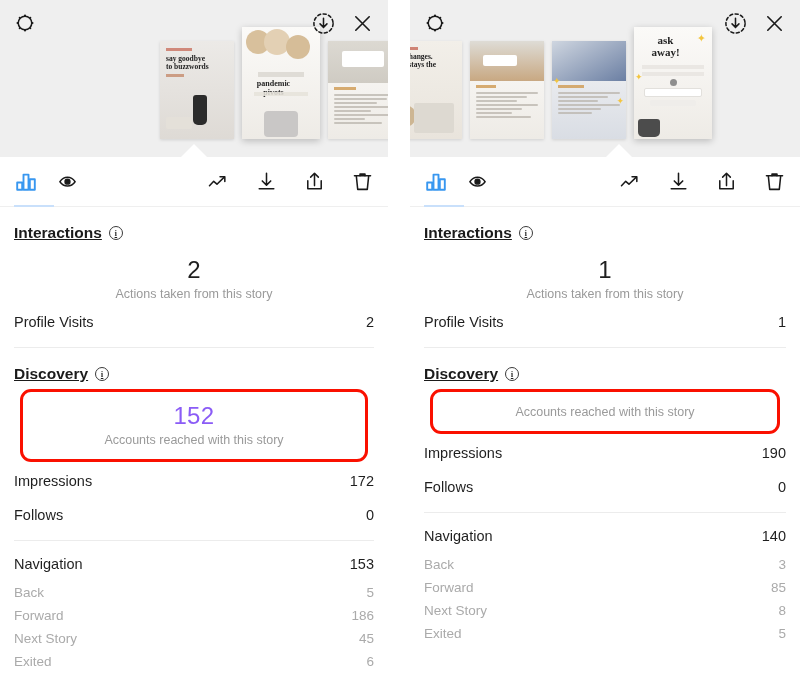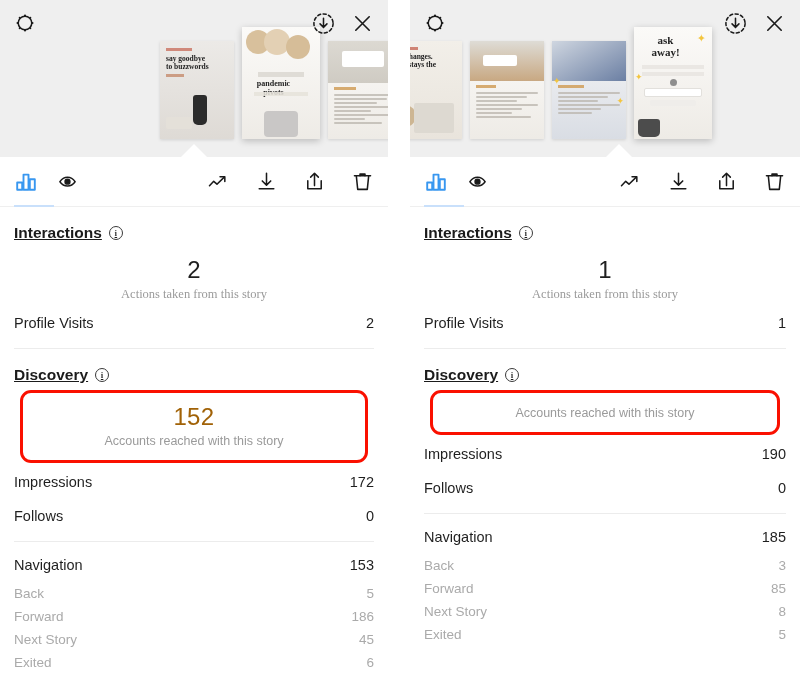--- a/index.html
+++ b/index.html
@@ -114,21 +114,21 @@
     font-size: 15.5px; font-weight: 700; color: #1b1b1b;
     padding-top: 17px;
     text-decoration: underline;
   }
   .big-metric { text-align:center; padding: 14px 0 4px; }
   .big-metric .bignum {
     font-size: 24px; color: #1f1f1f; font-weight: 400; letter-spacing: .4px;
     font-family: "Liberation Sans", sans-serif;
   }
   .big-metric .biglabel {
-    font-size: 12.5px; color: #9a9a9a; margin-top: 3px; font-family: Liberation Serif, serif;
+    font-size: 12.5px; color: #9a9a9a; margin-top: 3px;
   }
 
   .row {
     display:flex; align-items:center; justify-content:space-between;
     font-size: 14.5px; color: #1f1f1f;
     padding: 9px 0;
     text-align: right;
   }
   .row.sub { font-size: 13.5px; color: #aaaaaa; padding: 4px 0; }
   .row .val { font-variant-numeric: tabular-nums; }
@@ -137,21 +137,21 @@
 
   
   .highlight-box {
     border: 3px solid #fa1000;
     border-radius: 11px;
     margin: 6px 6px 2px;
     padding: 10px 0 12px;
     text-align:center;
     background:#fff;
   }
-  .highlight-box .bignum { font-size: 24px; color:#a16207; letter-spacing:.4px; }
+  .highlight-box .bignum { font-size: 24px; color:#8b5cf6; letter-spacing:.4px; }
   .highlight-box .biglabel { font-size: 12.5px; color:#9a9a9a; margin-top:3px; }
 
   .nav-block { padding-top: 6px; }
   .info-i {
     display:inline-flex; align-items:center; justify-content:center;
     width:14px; height:14px; border:1.3px solid #3a3a3a; border-radius:50%;
     font-size:9px; font-weight:700; font-family:"Liberation Serif", serif;
     color:#3a3a3a; line-height:1;
   }
 </style>
@@ -521,21 +521,21 @@
       <div class="row">
         <span>Follows</span>
         <span class="val">0</span>
       </div>
       <div class="divider"></div>
     </div>
 
     <div class="section nav-block">
       <div class="row">
         <span>Navigation</span>
-        <span class="val">185</span>
+        <span class="val">140</span>
       </div>
       <div class="row sub">
         <span>Back</span>
         <span class="val">3</span>
       </div>
       <div class="row sub">
         <span>Forward</span>
         <span class="val">85</span>
       </div>
       <div class="row sub">

